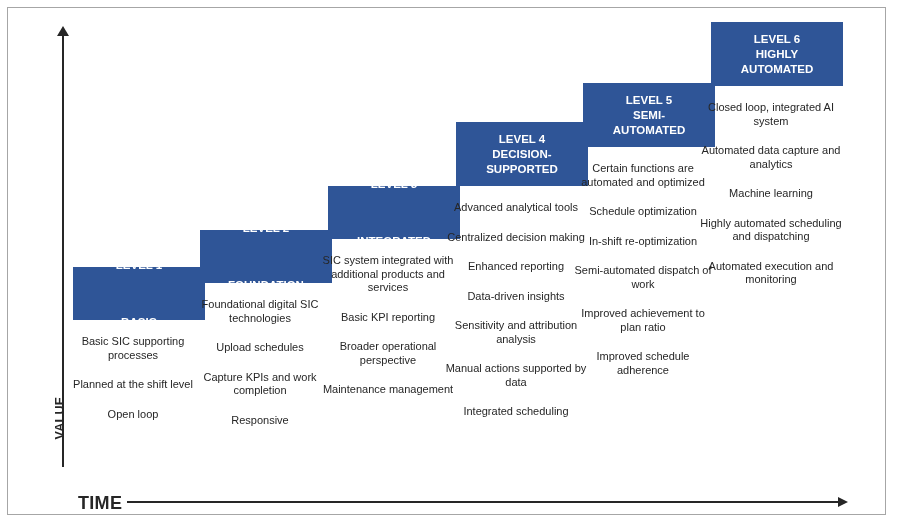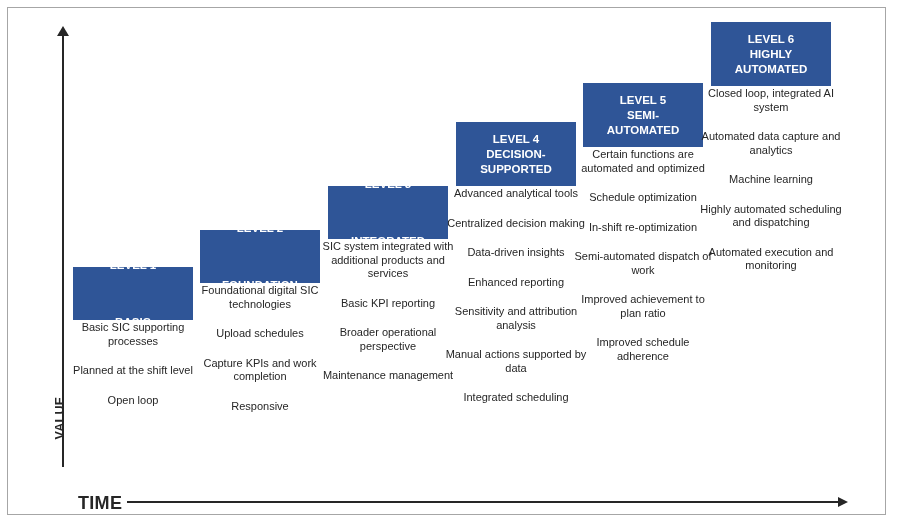--- a/index.html
+++ b/index.html
@@ -86,39 +86,39 @@
     font-weight: bold;
     color: #262626;
     letter-spacing: 0.3px;
   }
   
   .level-col {
     position: absolute;
     width: 120px;
   }
   .level-header {
-    width: 120px;
+    width: 132px;
     background: #2F5597;
     color: #ffffff;
     font-weight: bold;
     font-size: 11.5px;
     line-height: 15px;
     text-align: center;
     box-sizing: border-box;
     padding: 8px 2px 8px 2px;
     display: flex;
     flex-direction: column;
     justify-content: center;
     align-items: center;
   }
   .level-header.h2 { height: 53px; gap: 42px; }
   .level-header.h3 { height: 64px; }
   .level-header .hline { display: block; white-space: nowrap; }
   .level-items {
-    margin-top: 1px;
+    margin-top: 15px;
     width: 148px;
     margin-left: -14px;
   }
   .level-item {
     text-align: center;
     font-size: 11px;
     line-height: 13.5px;
     color: #262626;
     margin-bottom: 16px;
     padding: 0 2px;
@@ -179,22 +179,22 @@
 
   <div class="level-col" style="left:456px; top:122px;">
     <div class="level-header h3">
       <span class="hline">LEVEL 4</span>
       <span class="hline">DECISION-</span>
       <span class="hline">SUPPORTED</span>
     </div>
     <div class="level-items">
       <div class="level-item">Advanced analytical tools</div>
       <div class="level-item">Centralized decision making</div>
+      <div class="level-item">Enhanced reporting</div>
       <div class="level-item">Data-driven insights</div>
-      <div class="level-item">Enhanced reporting</div>
       <div class="level-item">Sensitivity and attribution analysis</div>
       <div class="level-item">Manual actions supported by data</div>
       <div class="level-item">Integrated scheduling</div>
     </div>
   </div>
 
   <div class="level-col" style="left:583px; top:83px;">
     <div class="level-header h3">
       <span class="hline">LEVEL 5</span>
       <span class="hline">SEMI-</span>

